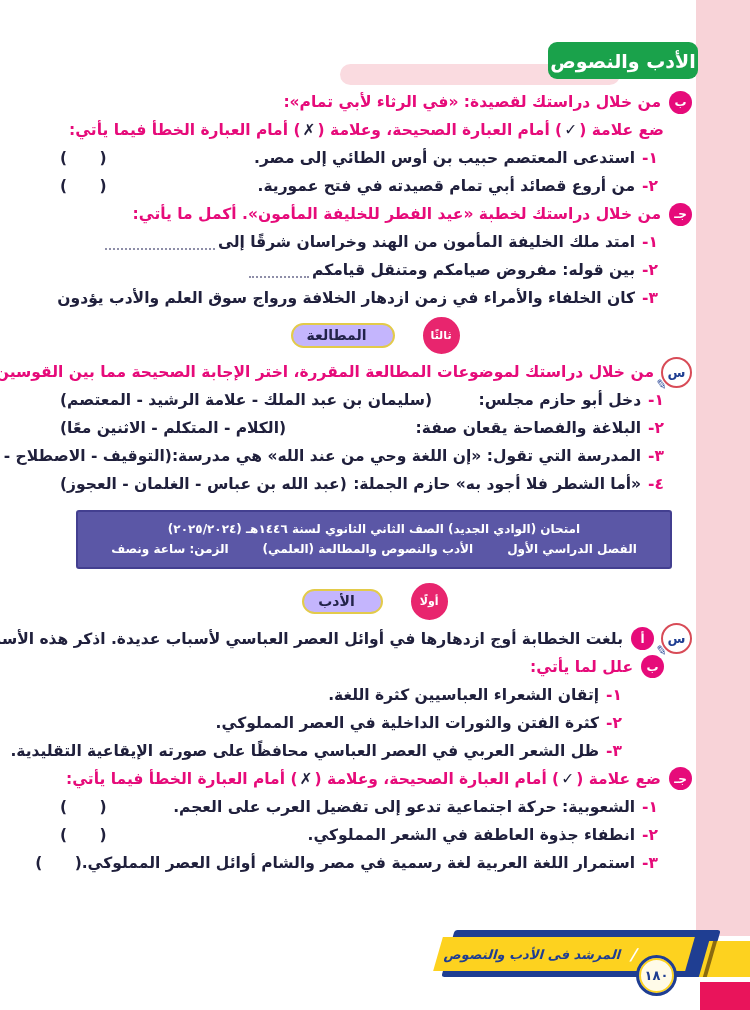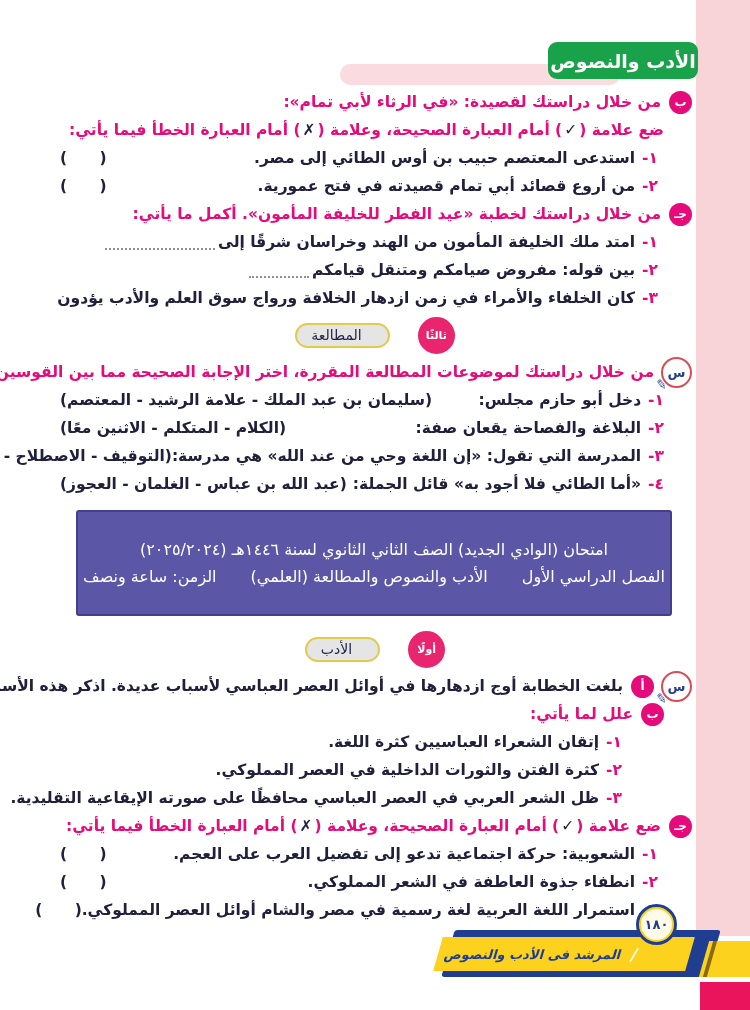--- a/index.html
+++ b/index.html
@@ -27,30 +27,30 @@
     display:inline-flex;align-items:center;justify-content:center;font-size:13px;font-weight:bold;margin-left:7px;
     position:relative;flex:0 0 auto;}
   .qicon-pen{position:absolute;bottom:-6px;left:-7px;font-size:13px;color:#1f3e92;transform:rotate(10deg);}
   .dots{border-bottom:2px dotted #8e8ea8;height:0.9em;margin:0 3px;}
   .dots-110{flex:0 0 110px;}
   .dots-60{flex:0 0 60px;}
   .dots-grow{flex:1 1 auto;}
   .ord-row{height:46px;display:flex;align-items:center;justify-content:center;}
   .ordcircle{width:37px;height:37px;border-radius:50%;background:#e8256e;color:#fff;font-size:11px;font-weight:bold;
     display:inline-flex;align-items:center;justify-content:center;z-index:2;border:2px solid #fff;flex:0 0 auto;margin-left:44px;}
-  .pill{background:#e5e5e5;border:2px solid #e3cb4a;border-radius:14px;padding:2px 26px 3px 14px;margin-right:-18px;
-    color:#23234a;font-size:14px;font-weight:normal;}
+  .pill{background:#c4b5fd;border:2px solid #e3cb4a;border-radius:14px;padding:2px 26px 3px 14px;margin-right:-18px;
+    color:#23234a;font-size:14px;font-weight:bold;}
   .exam-box{margin:12px 20px 10px 16px;background:#5b57a6;border:2px solid #433f90;border-radius:3px;color:#fff;
-    text-align:center;padding:24px 8px;font-size:16px;font-weight:normal;line-height:1.7;}
+    text-align:center;padding:7px 8px;font-size:12px;font-weight:bold;line-height:1.7;}
   .exam-l2{display:flex;justify-content:center;gap:34px;white-space:nowrap;}
   .f-blue{position:absolute;left:448px;top:930px;width:266px;height:47px;background:#1f3e92;transform:skewX(-16deg);border-radius:3px;}
   .f-yellow{position:absolute;left:438px;top:937px;width:252px;height:34px;background:#fdd21f;transform:skewX(-16deg);
     display:flex;align-items:center;justify-content:center;gap:10px;color:#1f3e92;font-size:13px;font-weight:bold;padding-right:46px;box-sizing:border-box;}
   .f-div{color:#ffffff;font-size:16px;font-weight:bold;}
-  .f-circle{position:absolute;left:636px;top:904px;width:41px;height:41px;border-radius:50%;background:#fffbe8;
+  .f-circle{position:absolute;left:636px;top:955px;width:41px;height:41px;border-radius:50%;background:#fffbe8;
     border:3px solid #1f3e92;box-shadow:inset 0 0 0 2px #fdd21f;display:flex;align-items:center;justify-content:center;
     color:#1f3e92;font-weight:bold;font-size:13px;z-index:3;box-sizing:border-box;}
   .f-frag{position:absolute;right:-6px;top:941px;width:52px;height:36px;background:#fdd21f;transform:skewX(-16deg);}
   .f-frag-line{position:absolute;right:38px;top:941px;width:4px;height:36px;background:#8a6a10;transform:skewX(-16deg);}
   .f-crimson{position:absolute;right:0;top:982px;width:50px;height:28px;background:#e9145b;}
 </style>
 </head>
 <body>
 
 <div class="page">
@@ -129,21 +129,21 @@
       <span class="choices">(الكلام - المتكلم - الاثنين معًا)</span>
     </div>
     <div class="line ind3">
       <span class="num">٣-</span>
       <span class="txt">المدرسة التي تقول: «إن اللغة وحي من عند الله» هي مدرسة:</span>
       <span class="spacer"></span>
       <span class="choices">(التوقيف - الاصطلاح - المحاكاة)</span>
     </div>
     <div class="line ind3">
       <span class="num">٤-</span>
-      <span class="txt">«أما الطائي فلا أجود به» قائل الجملة:</span>
+      <span class="txt">«أما الشطر فلا أجود به» حازم الجملة:</span>
       <span class="spacer"></span>
       <span class="choices">(عبد الله بن عباس - الغلمان - العجوز)</span>
     </div>
 
     <div class="exam-box">
       <div>امتحان (الوادي الجديد) الصف الثاني الثانوي لسنة ١٤٤٦هـ (٢٠٢٥/٢٠٢٤)</div>
       <div class="exam-l2">
         <span>الفصل الدراسي الأول</span>
         <span>الأدب والنصوص والمطالعة (العلمي)</span>
         <span>الزمن: ساعة ونصف</span>

